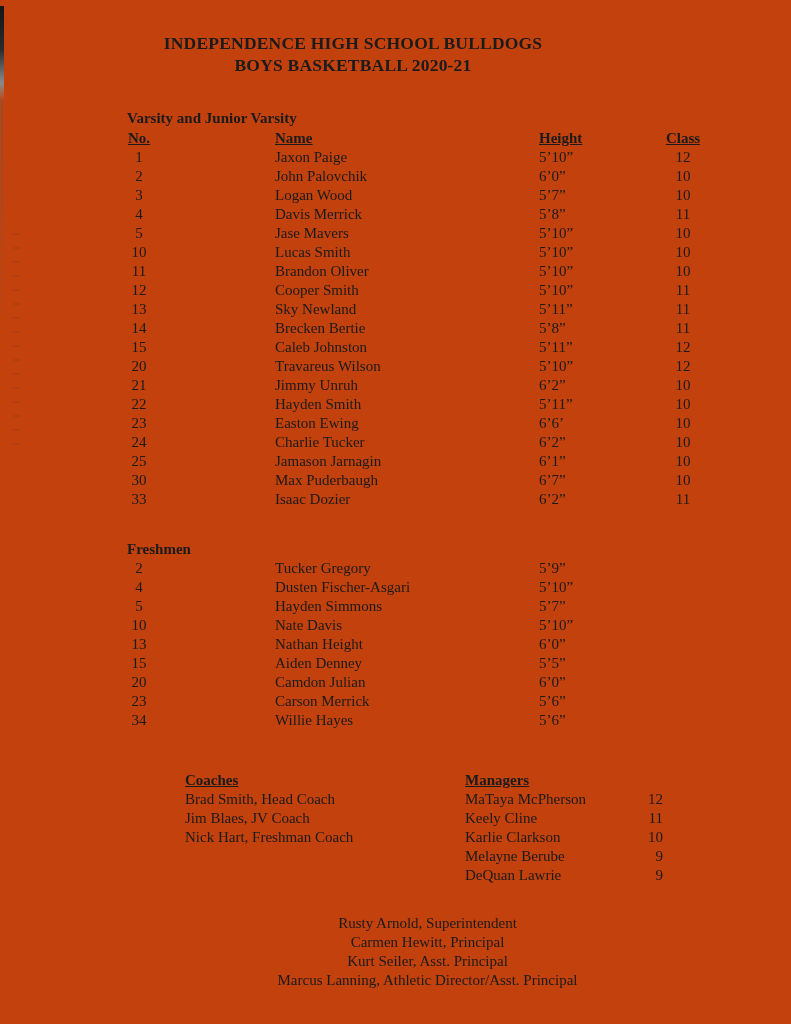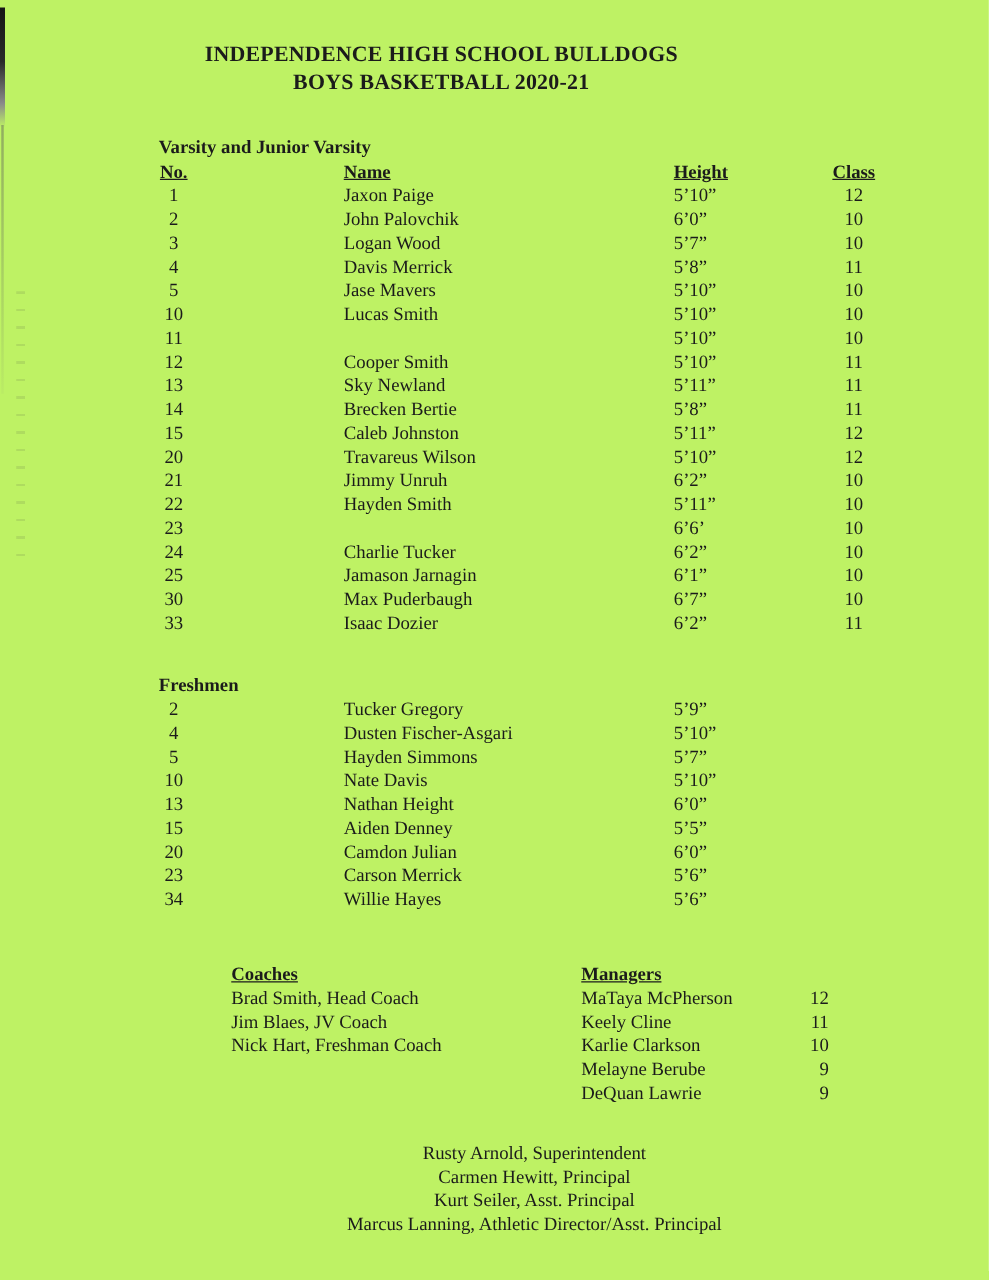--- a/index.html
+++ b/index.html
@@ -4,21 +4,21 @@
 <style>
   html, body { margin: 0; padding: 0; }
   body {
     background: #ffffff;
     font-family: "Liberation Serif", "DejaVu Serif", serif;
   }
   .page {
     position: relative;
     width: 791px;
     height: 1024px;
-    background: #bef264;
+    background: #c2410c;
     color: #1b1b1b;
     font-size: 15px;
     overflow: hidden;
   }
 
   
   .scan-edge-dark {
     position: absolute; left: 0; top: 6px; width: 4px; height: 96px;
     background: linear-gradient(to bottom, #161616 0%, #2a2a2a 45%, #8a8a8a 80%, rgba(150,150,150,0) 100%);
   }
@@ -152,20 +152,21 @@
 
           <div class="row">
             <span class="c-no">10</span>
             <span class="c-name">Lucas Smith</span>
             <span class="c-ht">5’10”</span>
             <span class="c-cl">10</span>
           </div>
 
           <div class="row">
             <span class="c-no">11</span>
+            <span class="c-name">Brandon Oliver</span>
             <span class="c-ht">5’10”</span>
             <span class="c-cl">10</span>
           </div>
 
           <div class="row">
             <span class="c-no">12</span>
             <span class="c-name">Cooper Smith</span>
             <span class="c-ht">5’10”</span>
             <span class="c-cl">11</span>
           </div>
@@ -207,20 +208,21 @@
 
           <div class="row">
             <span class="c-no">22</span>
             <span class="c-name">Hayden Smith</span>
             <span class="c-ht">5’11”</span>
             <span class="c-cl">10</span>
           </div>
 
           <div class="row">
             <span class="c-no">23</span>
+            <span class="c-name">Easton Ewing</span>
             <span class="c-ht">6’6’</span>
             <span class="c-cl">10</span>
           </div>
 
           <div class="row">
             <span class="c-no">24</span>
             <span class="c-name">Charlie Tucker</span>
             <span class="c-ht">6’2”</span>
             <span class="c-cl">10</span>
           </div>

